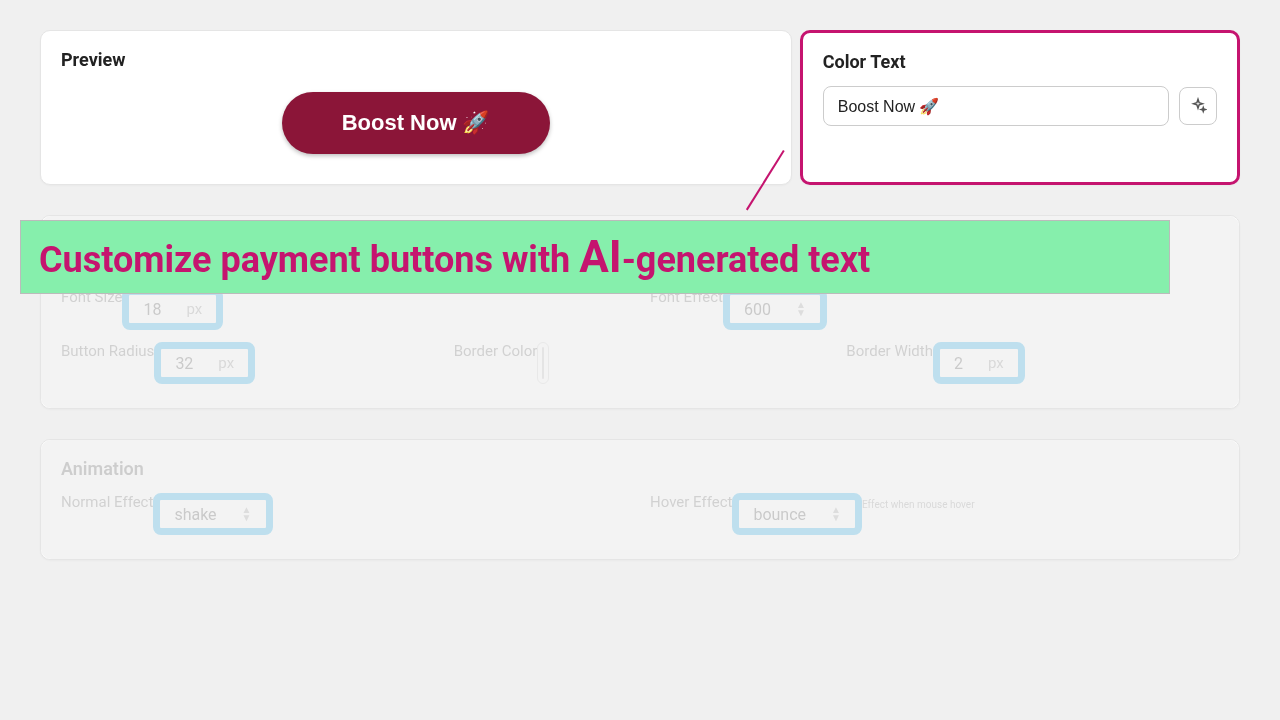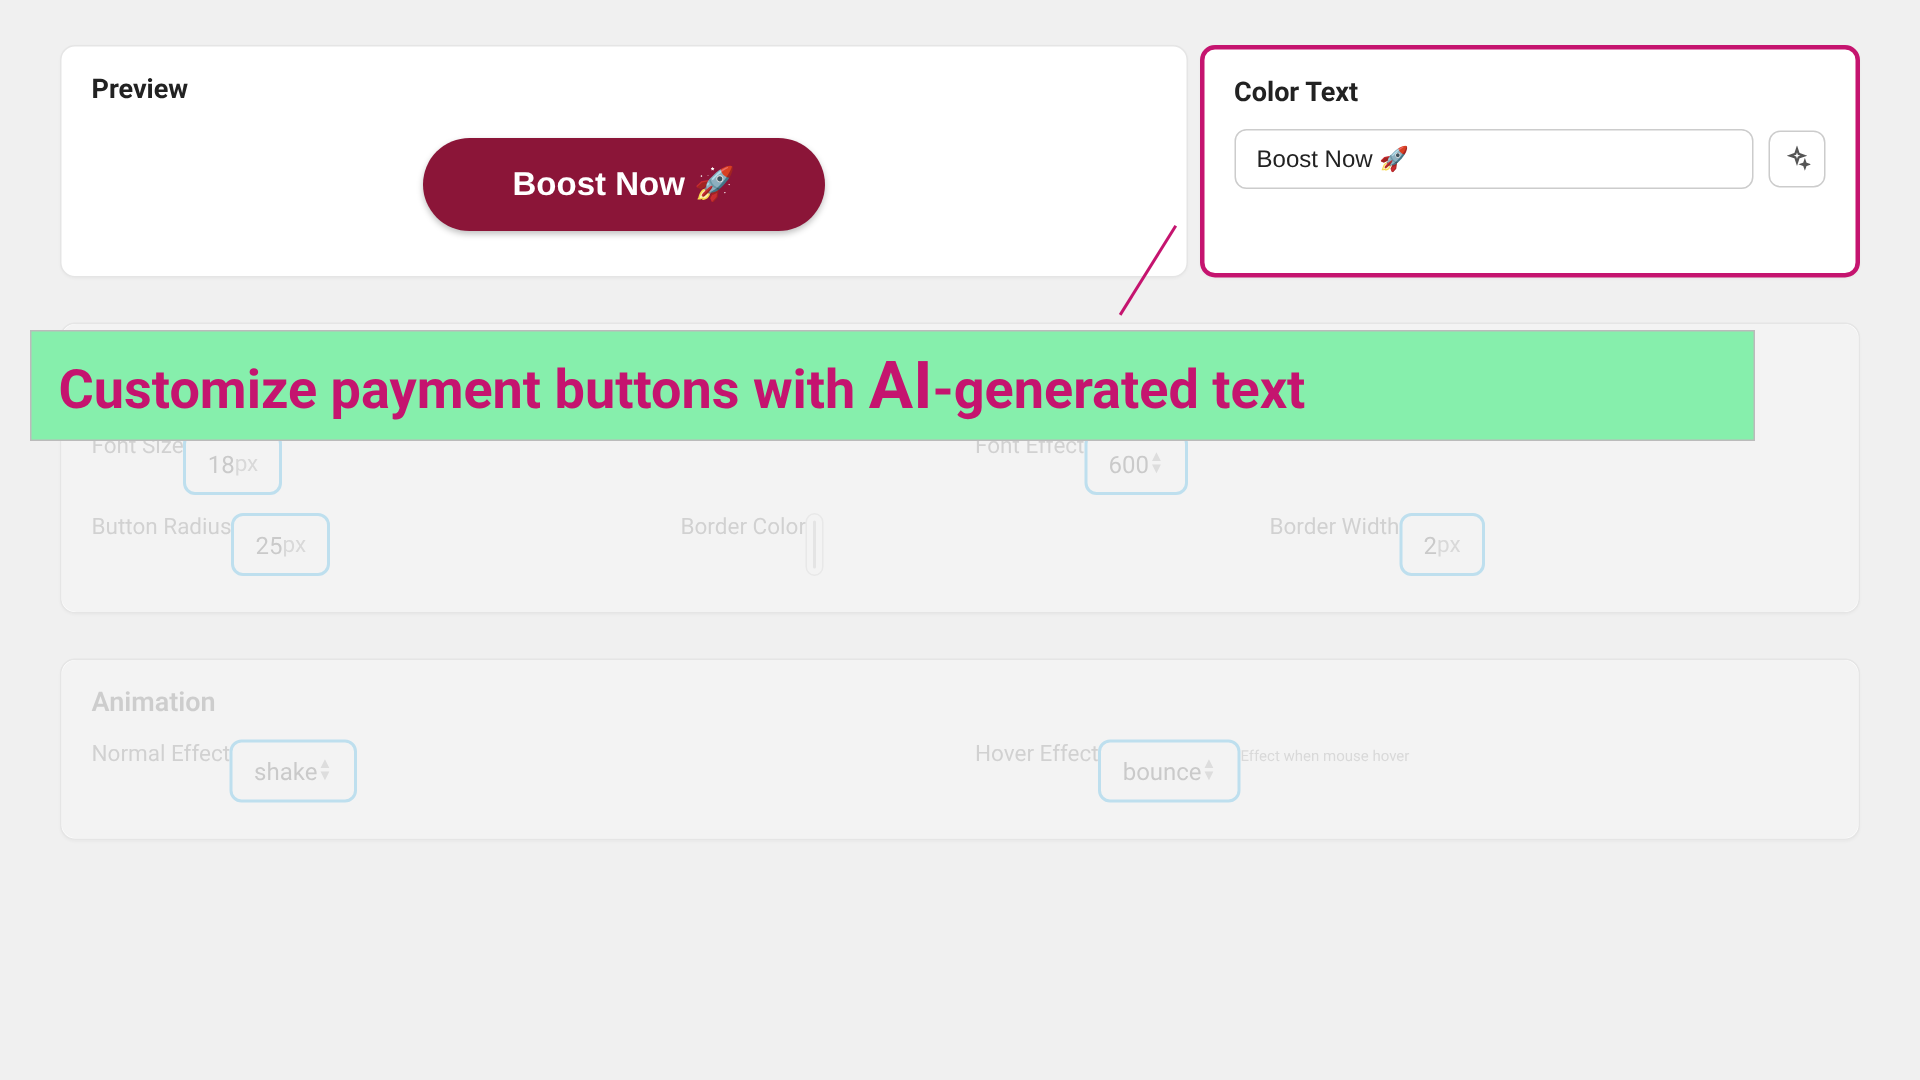--- a/index.html
+++ b/index.html
@@ -56,24 +56,25 @@
   .faded::after {
     content: ""; position: absolute; inset: 0;
     background: rgba(240,240,240,0.78);
     border-radius: 10px;
     pointer-events: none;
   }
   .row { display: flex; gap: 20px; margin-top: 12px; }
   .field { flex: 1; display: flex; }
   .field-label { font-size: 15px; color: #666; margin-bottom: 6px; }
   .input-like {
-    border: 2px solid #0ea5e9; border-radius: 8px;
+    border: 7px solid #0ea5e9; border-radius: 8px;
     background: #fff; padding: 10px 14px; font-size: 16px; color: #444;
     display: flex; justify-content: space-between; align-items: center;
     height: 42px;
+    gap: 25px;
   }
   .unit { color: #888; font-size: 15px; }
   .stepper { color: #999; font-size: 10px; line-height: 8px; display: flex; flex-direction: column; }
   .color-swatch {
     border: 1px solid #ccc; border-radius: 8px; height: 42px;
     padding: 4px; background: #fff;
   }
   .swatch-inner { width: 100%; height: 100%; border-radius: 4px; border: 1px solid #bbb; }
   .swatch-maroon { background: #a96a7a; }
   .swatch-light  { background: #e0dddb; }
@@ -155,21 +156,21 @@
             <span>▼</span>
           </span>
       </div>
     </div>
   </div>
 
   <div class="row">
     <div class="field" style="flex:1">
       <div class="field-label">Button Radius</div>
       <div class="input-like">
-        <span>25</span>
+        <span>32</span>
         <span class="unit">px</span>
       </div>
     </div>
     <div class="field" style="flex:1">
       <div class="field-label">Border Color</div>
       <div class="color-swatch">
           <div class="swatch-inner swatch-border"></div>
         </div>
     </div>
     <div class="field" style="flex:1">

